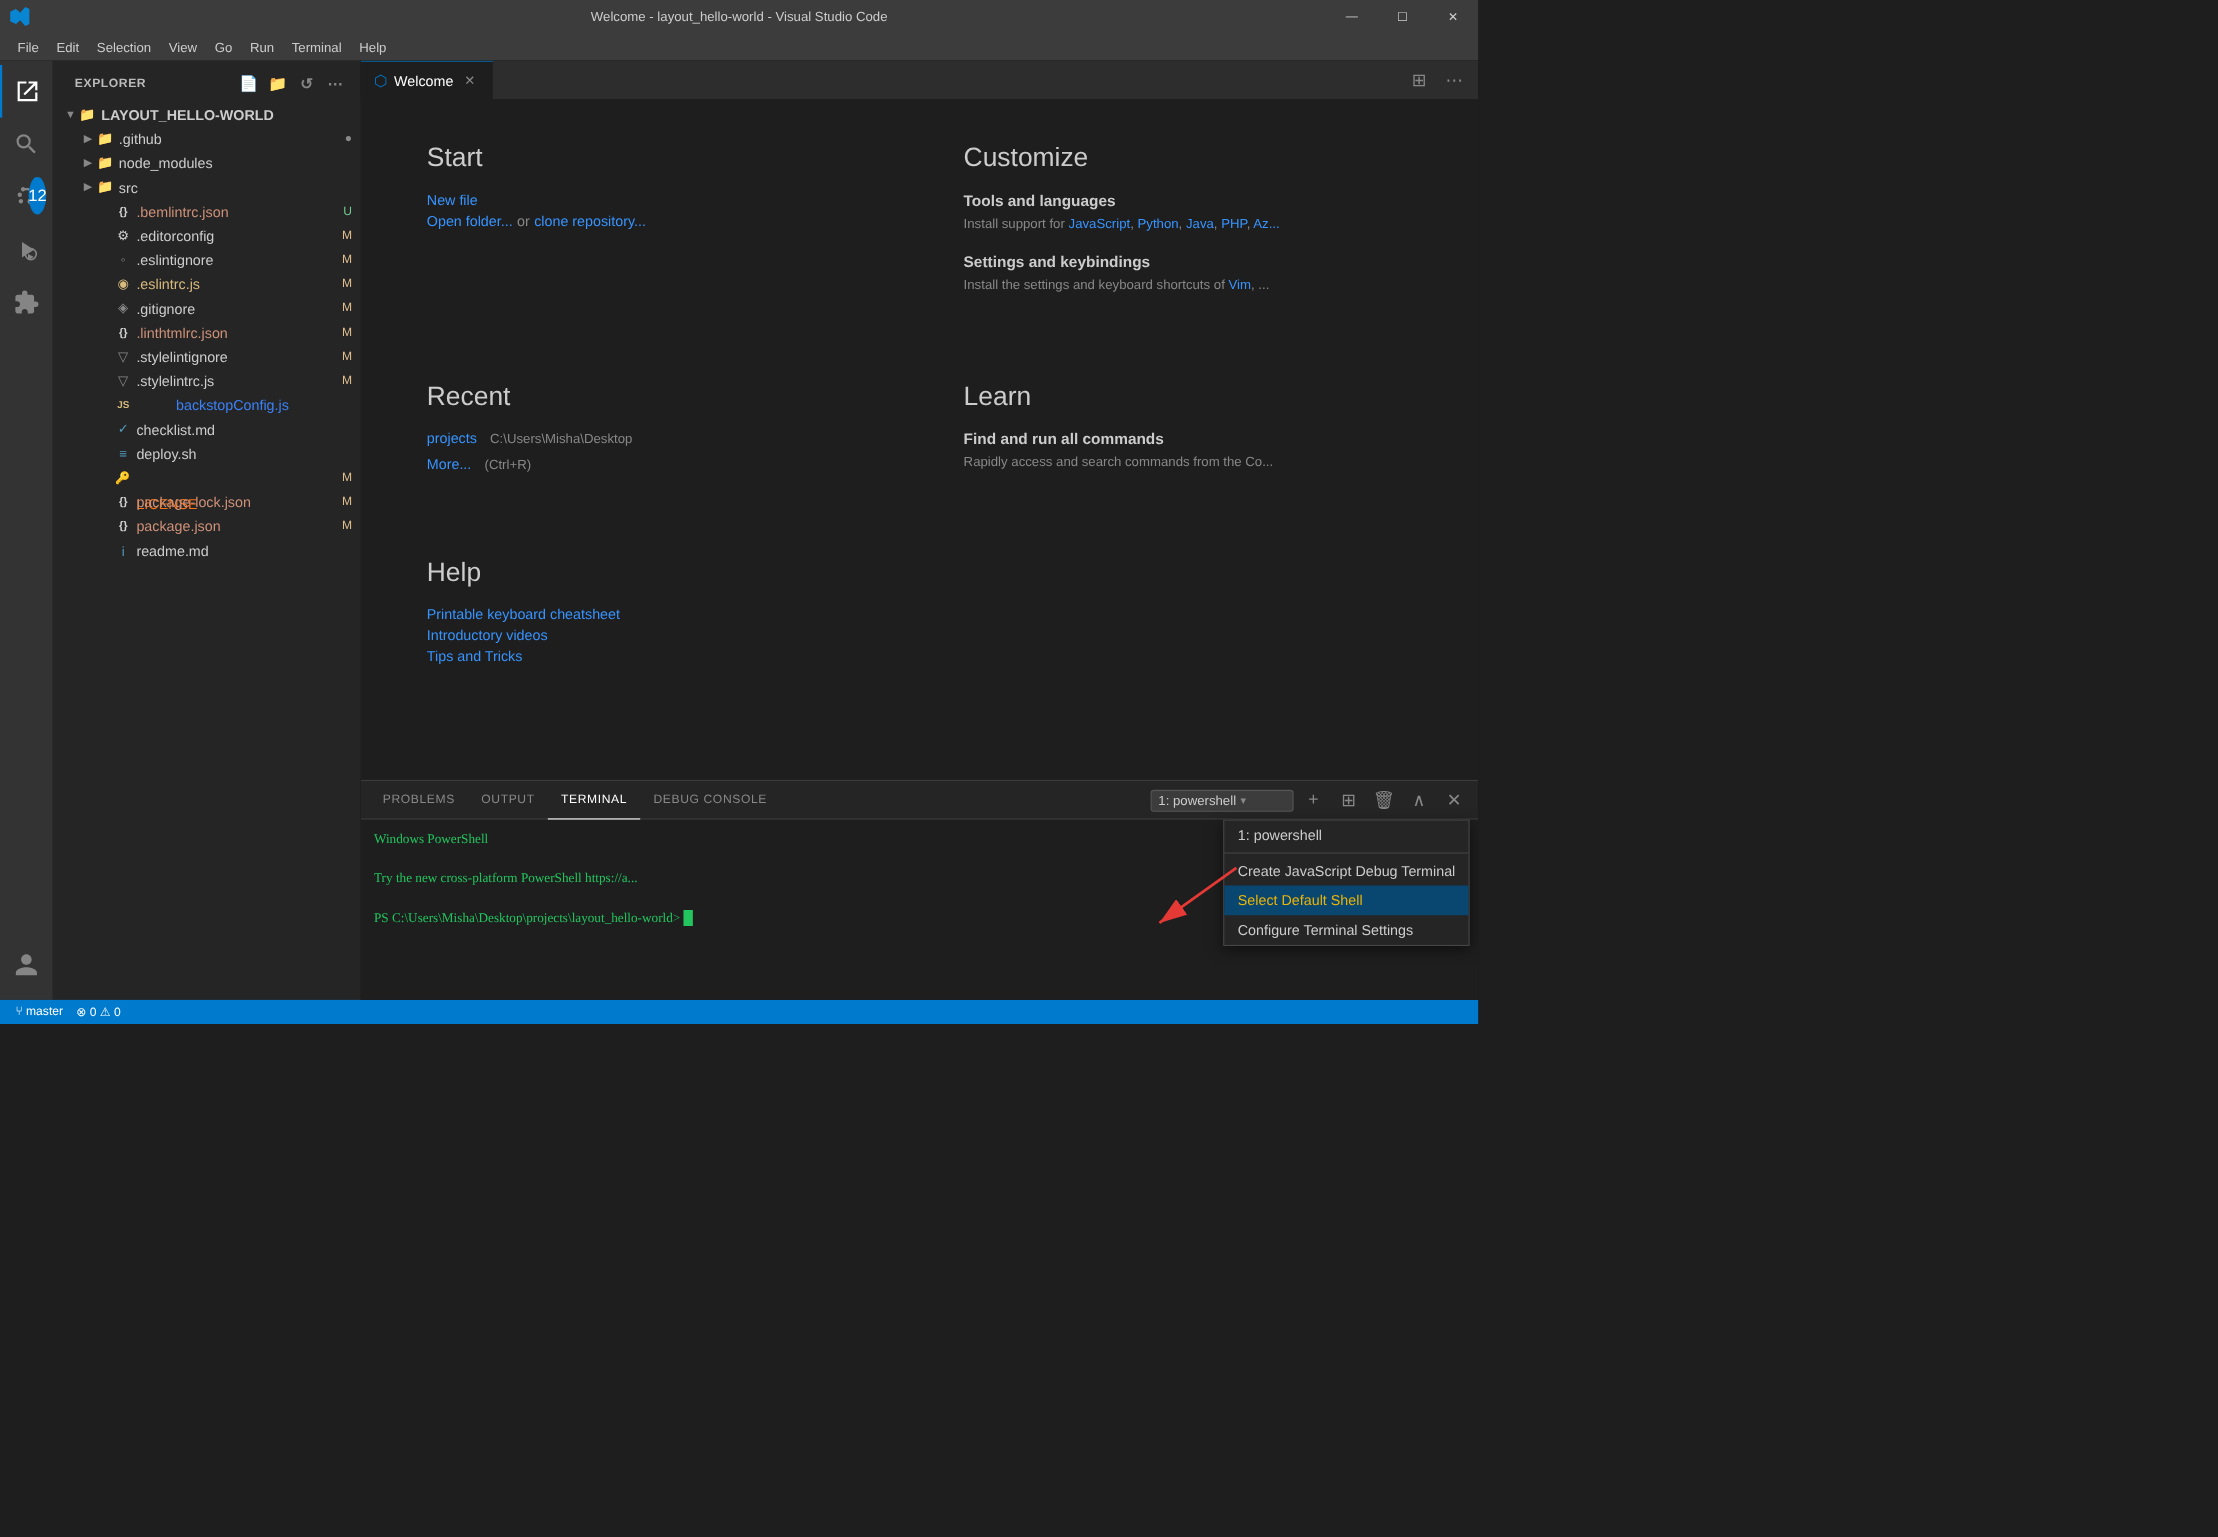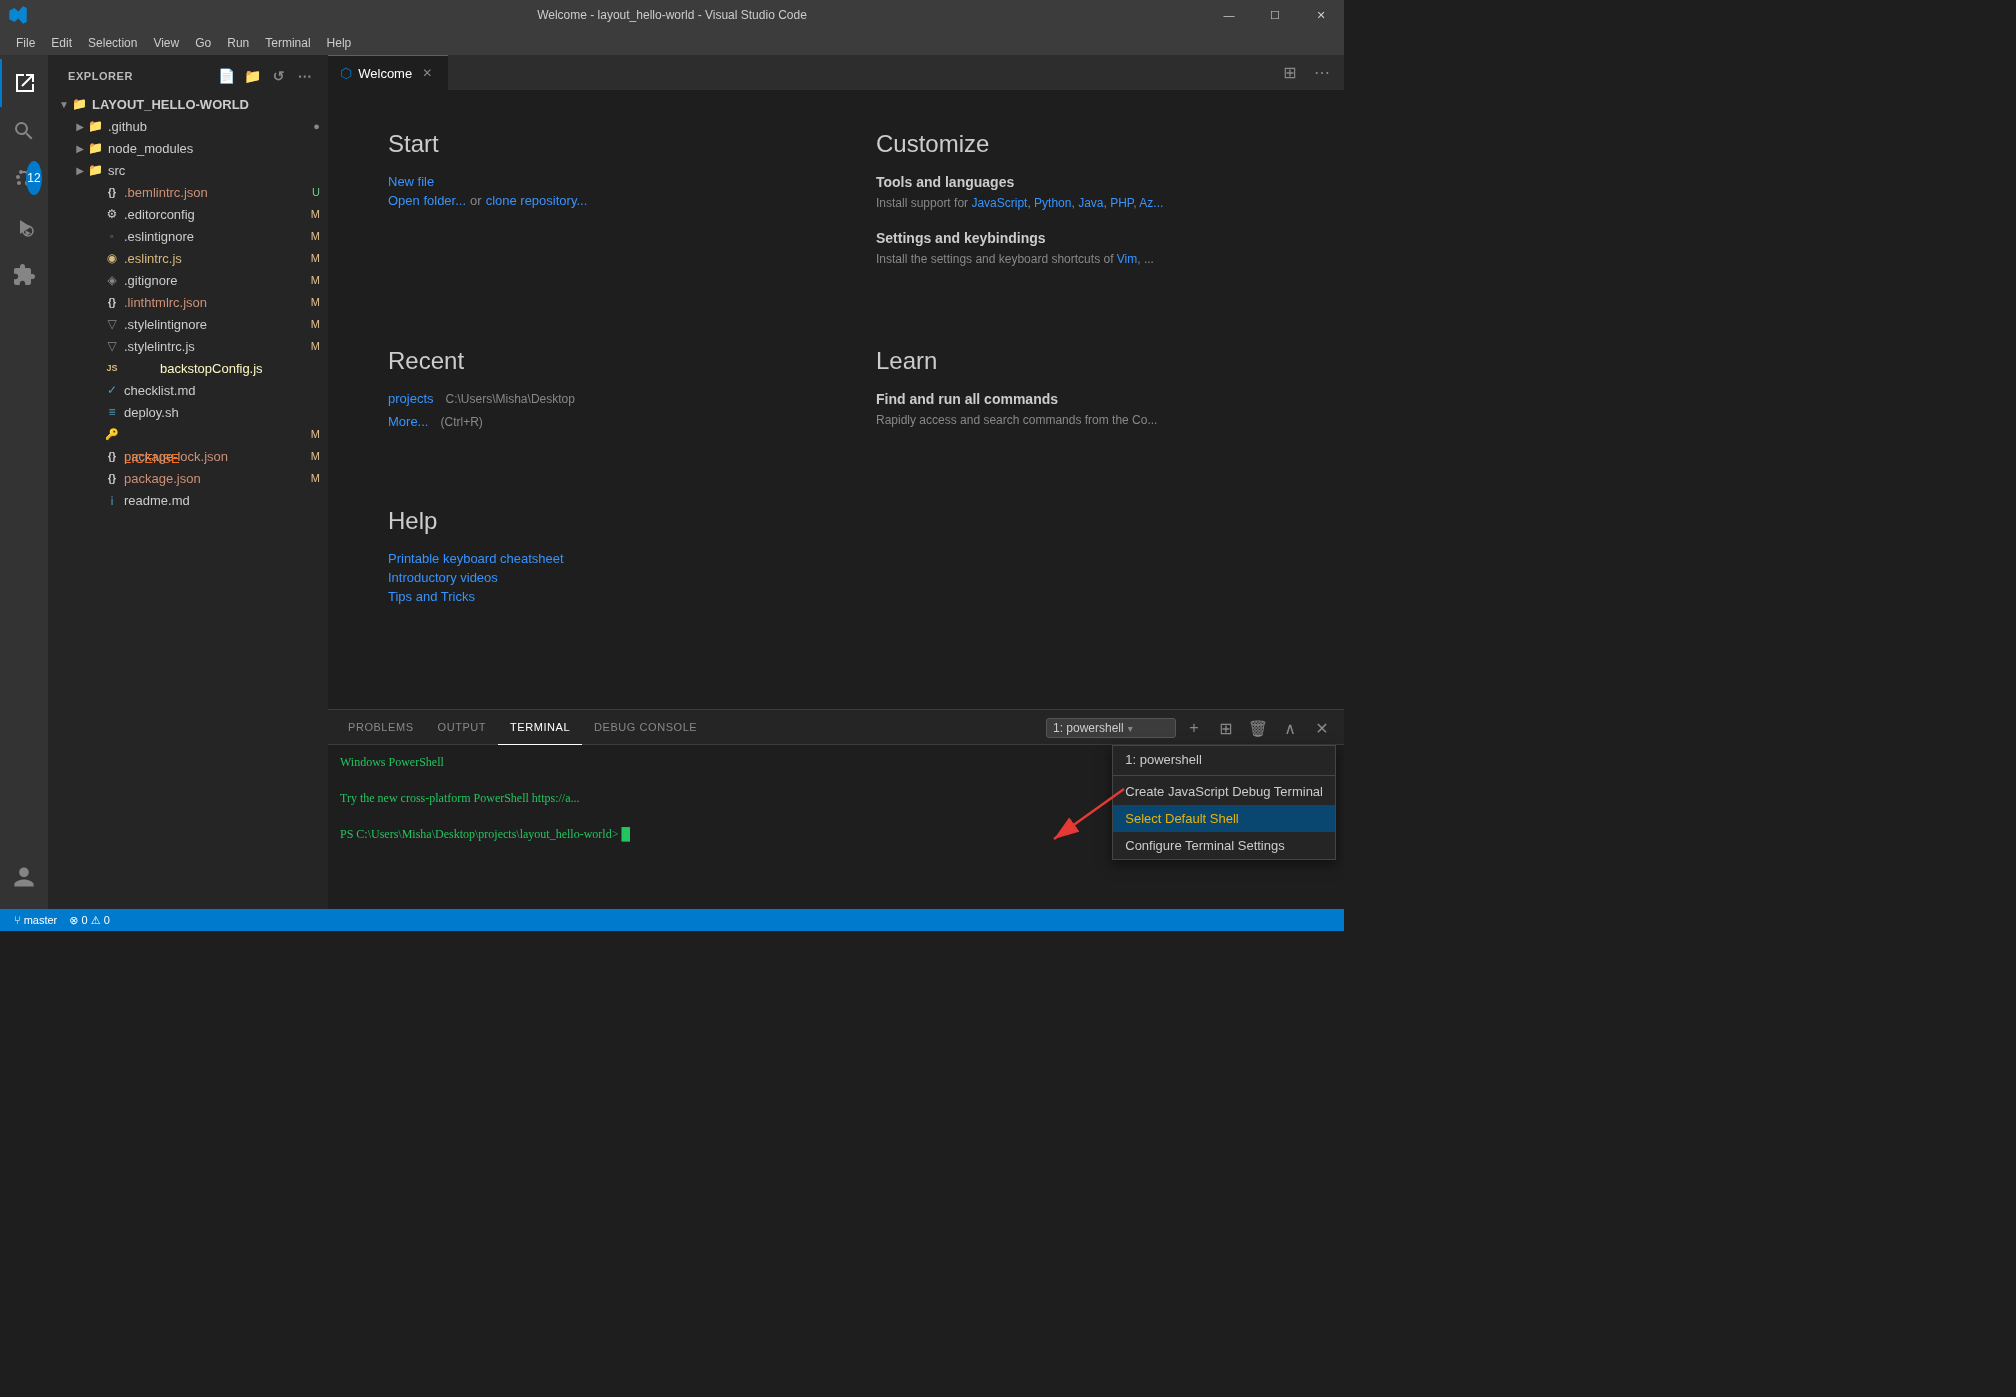--- a/index.html
+++ b/index.html
@@ -101,21 +101,21 @@
       font-size: 22px;
     }
     .activity-icon.active { color: #ffffff; border-left: 2px solid #007acc; }
     .activity-icon .badge {
       position: absolute;
       top: 6px;
       right: 6px;
       background: #007acc;
       color: #fff;
       border-radius: 50%;
-      font-size: 12px;
+      font-size: 15px;
       width: 16px;
       height: 34px;
       display: flex;
       align-items: center;
       justify-content: center;
     }
 
     
     .sidebar {
       width: 280px;
@@ -581,21 +581,21 @@
       <div class="tree-item" style="padding-left: 40px;">
         <span class="arrow" style="visibility:hidden;">▶</span>
         <span class="file-icon" style="color:#888;">▽</span>
         <span class="file-name">.stylelintrc.js</span>
         <span class="git-status git-m">M</span>
       </div>
 
       <div class="tree-item" style="padding-left: 40px;">
         <span class="arrow" style="visibility:hidden;">▶</span>
         <span class="file-icon" style="color:#d7ba7d; font-size:9px; font-weight:bold;">JS</span>
-        <span class="file-name" style="color:#fef9c3;padding-left:36px;">backstopConfig.js</span>
+        <span class="file-name" style="color:#3b82f6;padding-left:36px;">backstopConfig.js</span>
       </div>
 
       <div class="tree-item" style="padding-left: 40px;">
         <span class="arrow" style="visibility:hidden;">▶</span>
         <span class="file-icon" style="color:#519aba;">✓</span>
         <span class="file-name">checklist.md</span>
       </div>
 
       <div class="tree-item" style="padding-left: 40px;">
         <span class="arrow" style="visibility:hidden;">▶</span>

